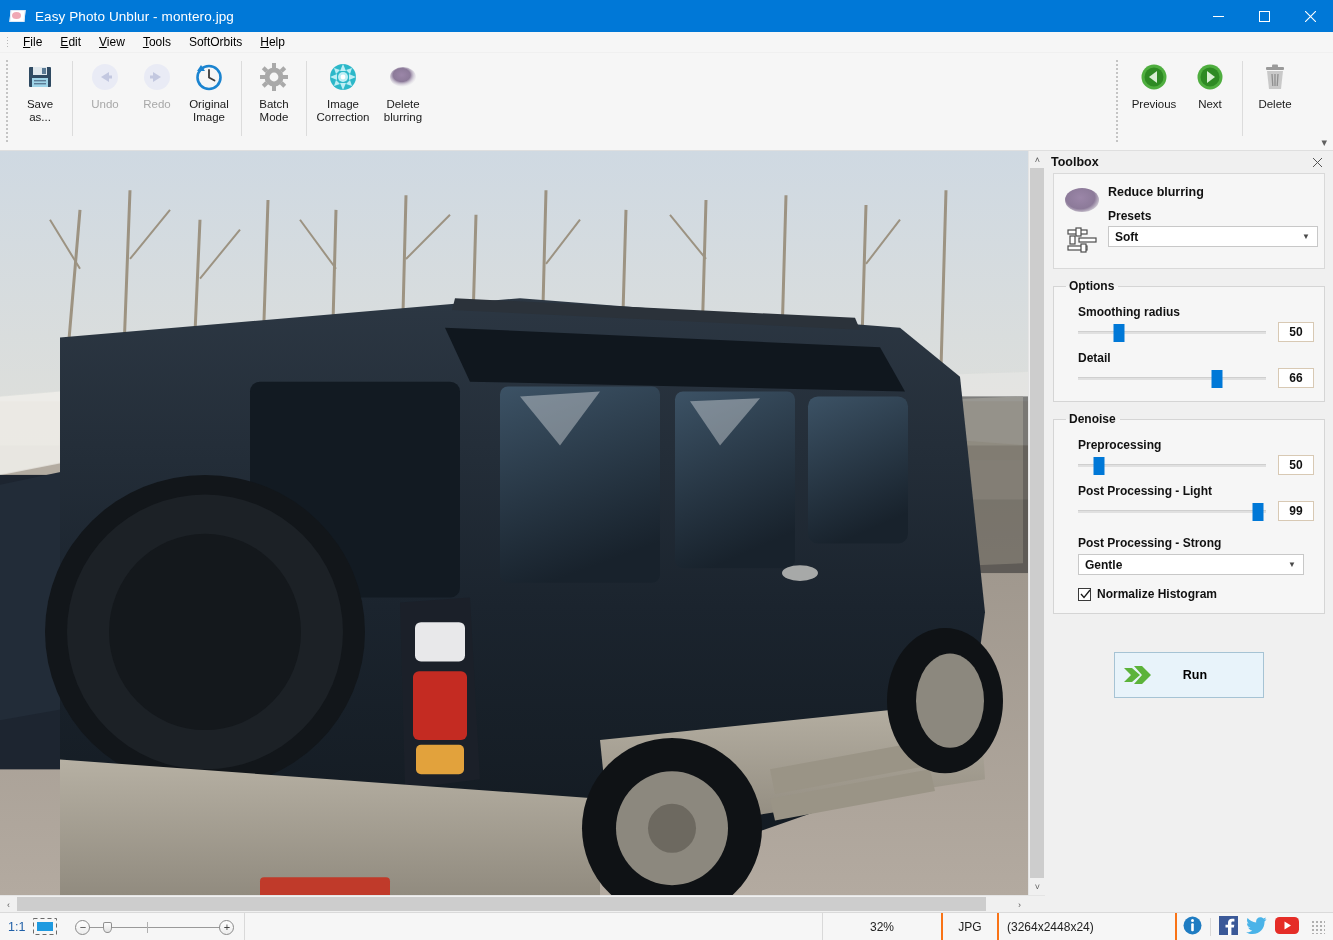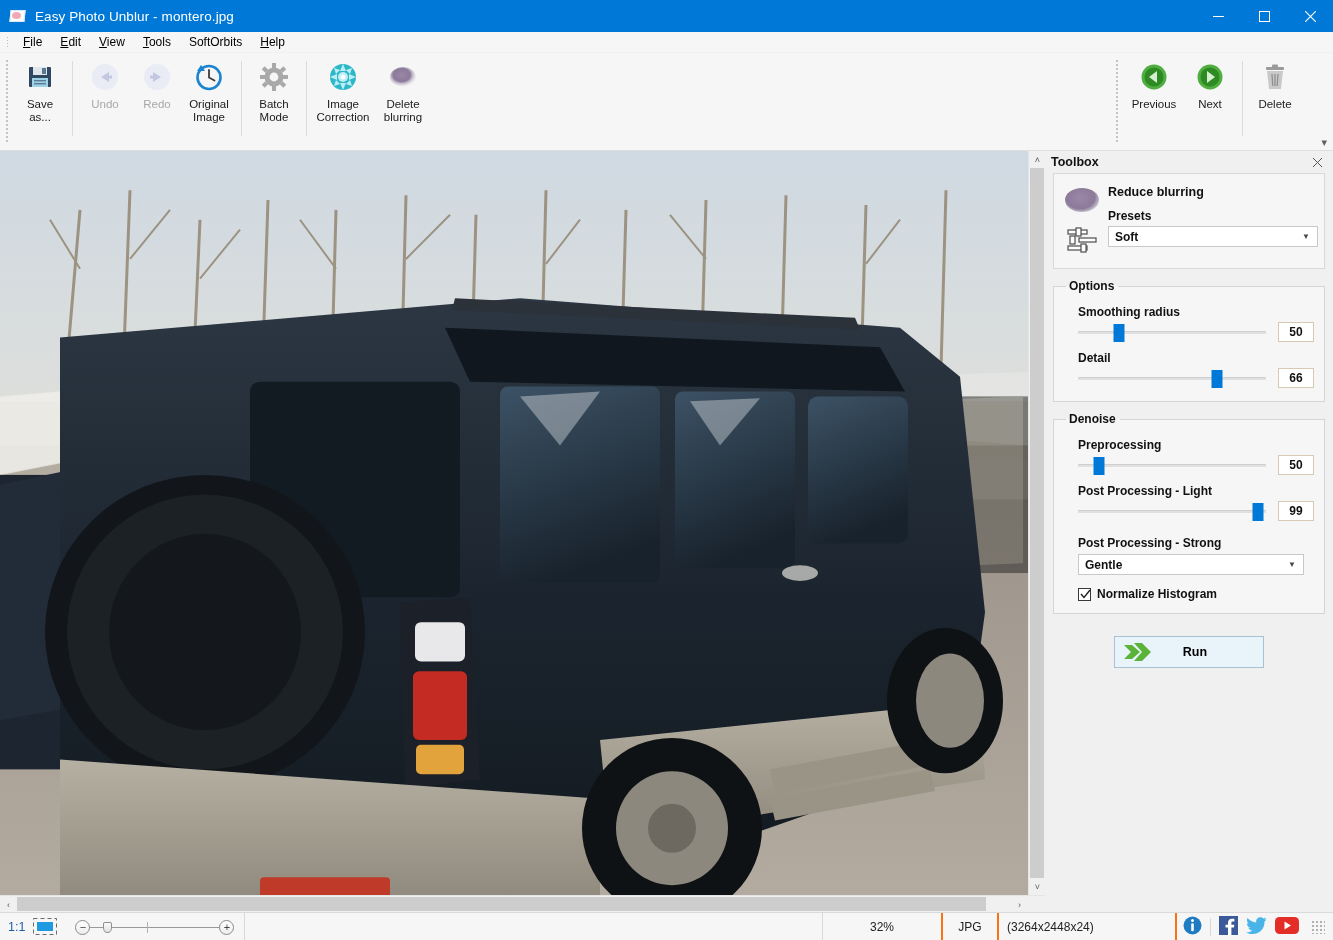--- a/index.html
+++ b/index.html
@@ -346,27 +346,28 @@
     flex: 0 0 13px;
   }
   .cbox svg { position: absolute; left: 1px; top: 0px; }
 
   .run-wrap {
     display: flex;
     justify-content: center;
     margin-top: 22px;
   }
   .run-btn {
-    width: 150px; height: 32px;
+    width: 150px; height: 46px;
     background: #e8f3fa;
     border: 1px solid #a6c3d4;
     display: flex;
     align-items: center;
     font-size: 12.5px;
     color: #000;
+    margin-top: 16px;
   }
   .run-btn .arrow-ico { width: 46px; display: flex; justify-content: center; }
   .run-btn .run-lbl { flex: 1 1 auto; text-align: center; padding-right: 34px; }
 
   
   .statusbar {
     flex: 0 0 28px;
     height: 28px;
     background: #f6f6f6;
     border-top: 1px solid #dadada;

